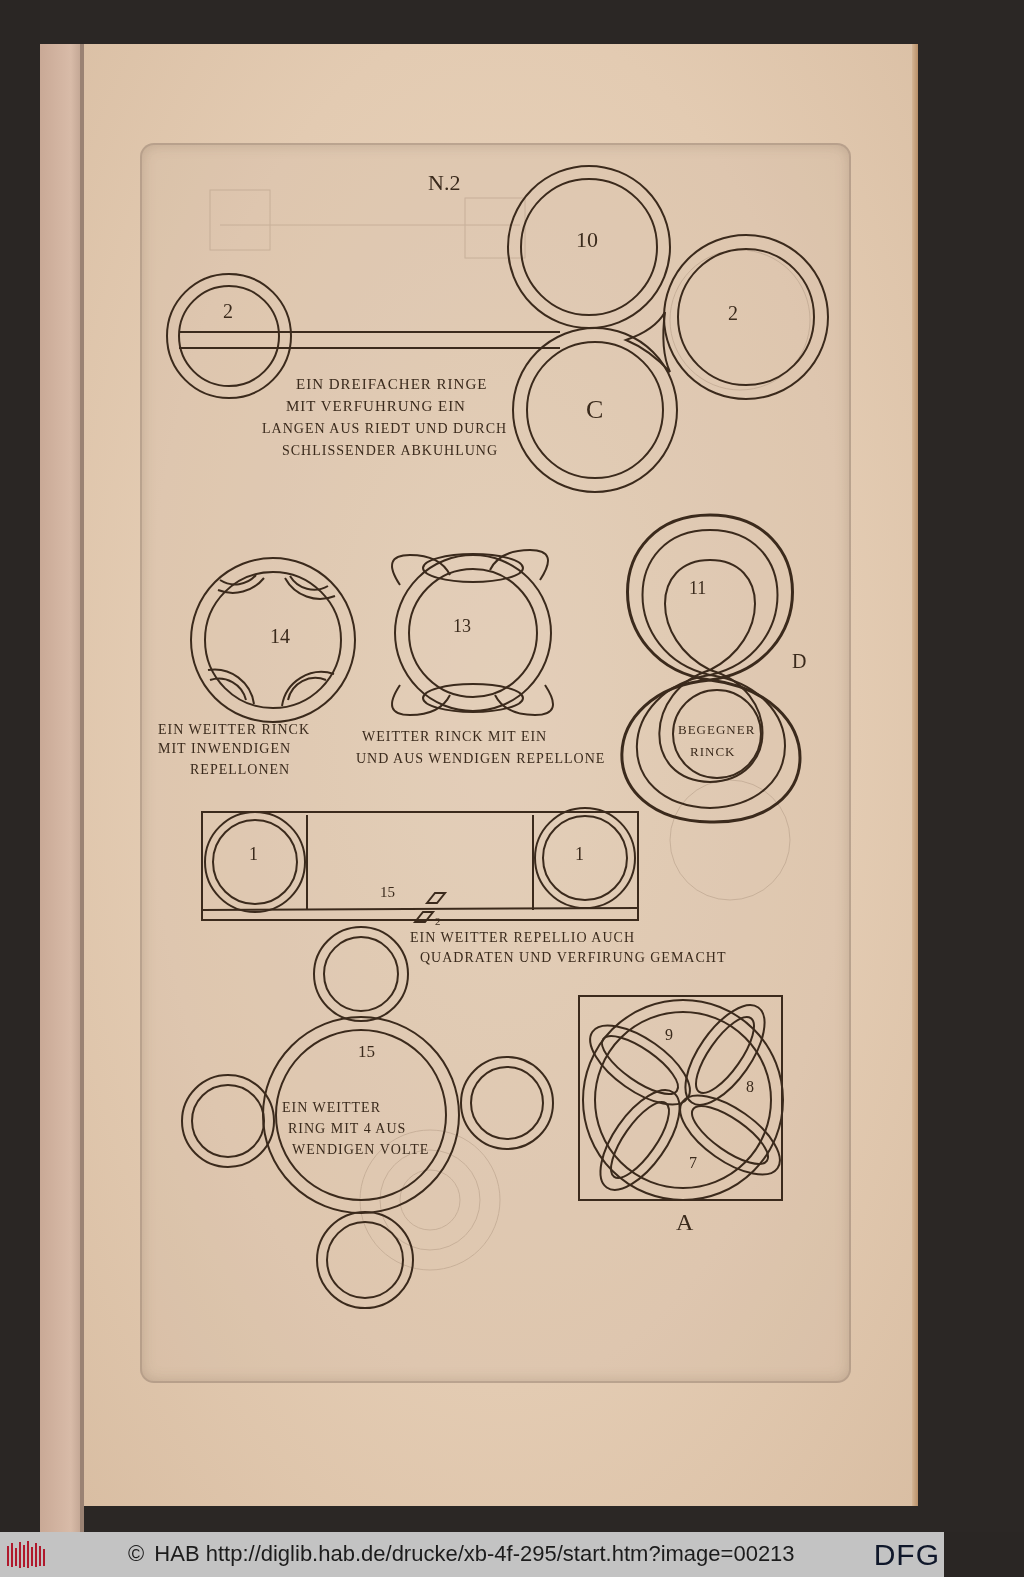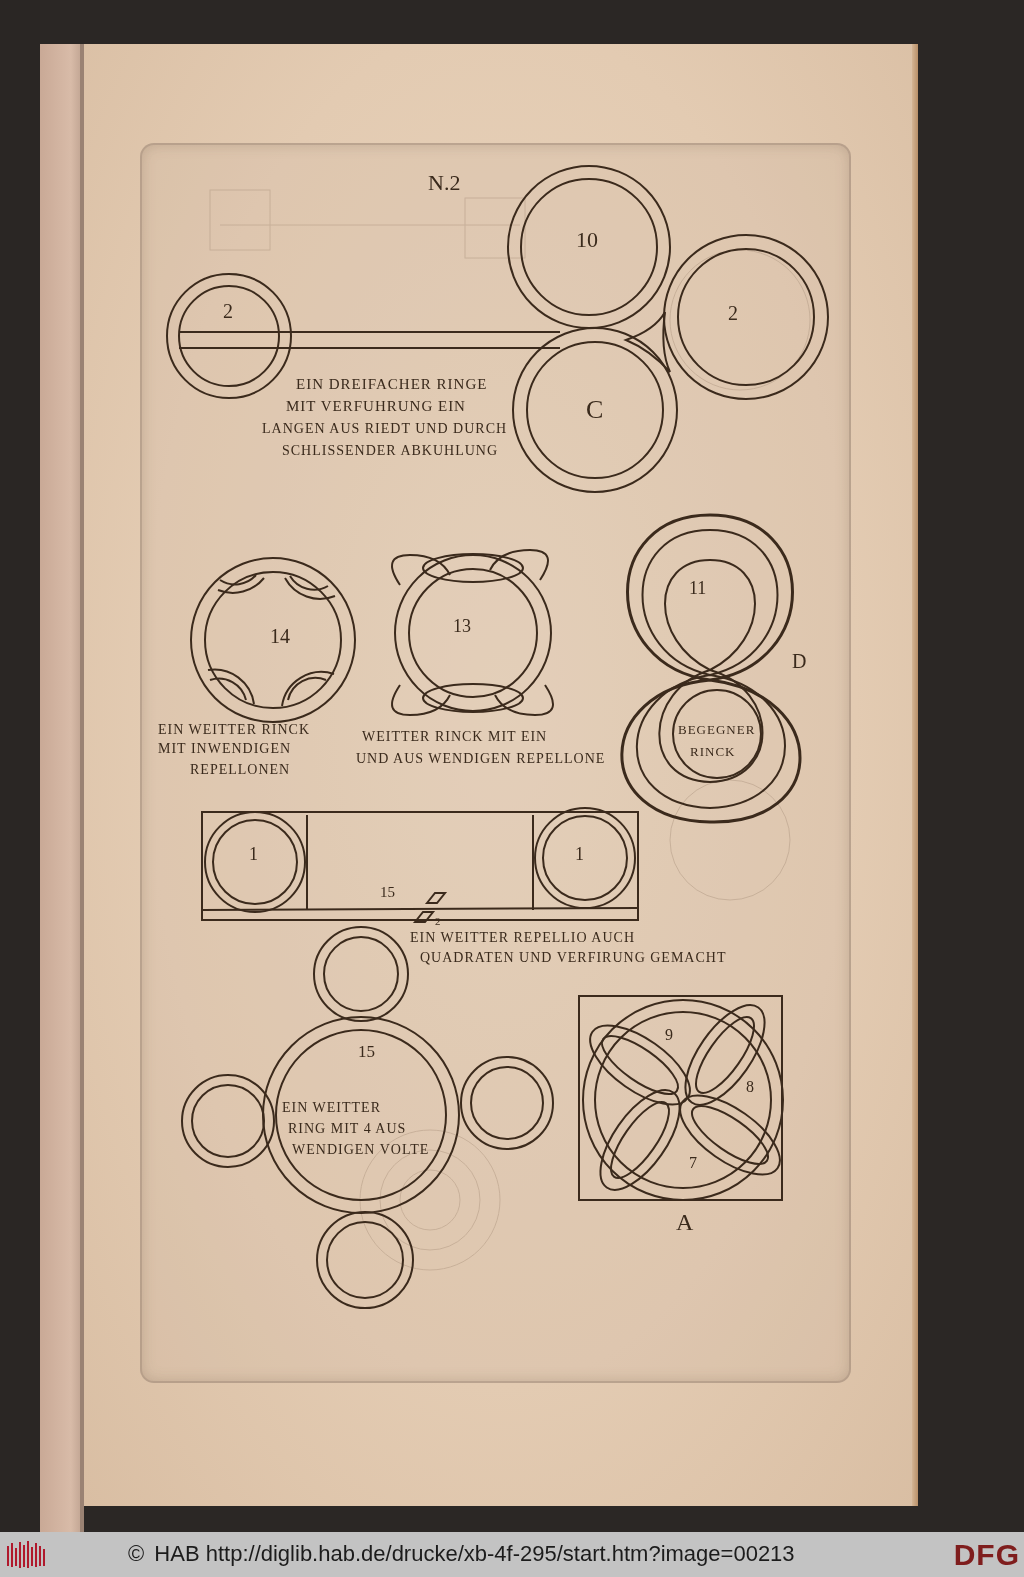--- a/index.html
+++ b/index.html
@@ -23,33 +23,33 @@
   #plate {
     position: absolute; left: 56px; top: 99px; width: 707px; height: 1236px;
     border: 2px solid rgba(120,100,85,0.35); border-radius: 14px;
     background: rgba(200,180,160,0.18);
     box-shadow: inset 0 0 14px rgba(110,90,70,0.25);
   }
   #engraving { position: absolute; left: 0; top: 0; }
   .caption { font-family: "Liberation Serif", serif; fill: #3a2a1c; letter-spacing: 1px; }
   .num { font-family: "Liberation Serif", serif; fill: #3a2a1c; }
   #footer {
-    position: absolute; left: 0; top: 1532px; width: 1024px; height: 45px;
+    position: absolute; left: 0; top: 1532px; width: 944px; height: 45px;
     background: #c3c3c3; display: flex; align-items: center;
   }
   #hab-logo { position: absolute; left: 6px; top: 8px; width: 40px; height: 30px; }
   #footer-text {
     position: absolute; left: 128px; top: 9px;
     font-family: "Liberation Sans", sans-serif; font-size: 22px; color: #1c1c1c; white-space: nowrap;
   }
   #footer-copy { margin-right: 4px; }
   #footer-link { color: #1c1c1c; text-decoration: none; }
   #dfg-logo {
     position: absolute; right: 4px; top: 6px;
-    font-family: "Liberation Sans", sans-serif; font-weight: bold; font-size: 30px; color: #7f1d1d; letter-spacing: 1px;
+    font-family: "Liberation Sans", sans-serif; font-weight: normal; font-size: 30px; color: #0f172a; letter-spacing: 1px;
   }
 </style>
 </head>
 <body>
 
 <div id="viewer">
   <div id="facing-page"></div>
   <div id="gutter"></div>
   <div id="page">
     <div id="page-edge"></div>

